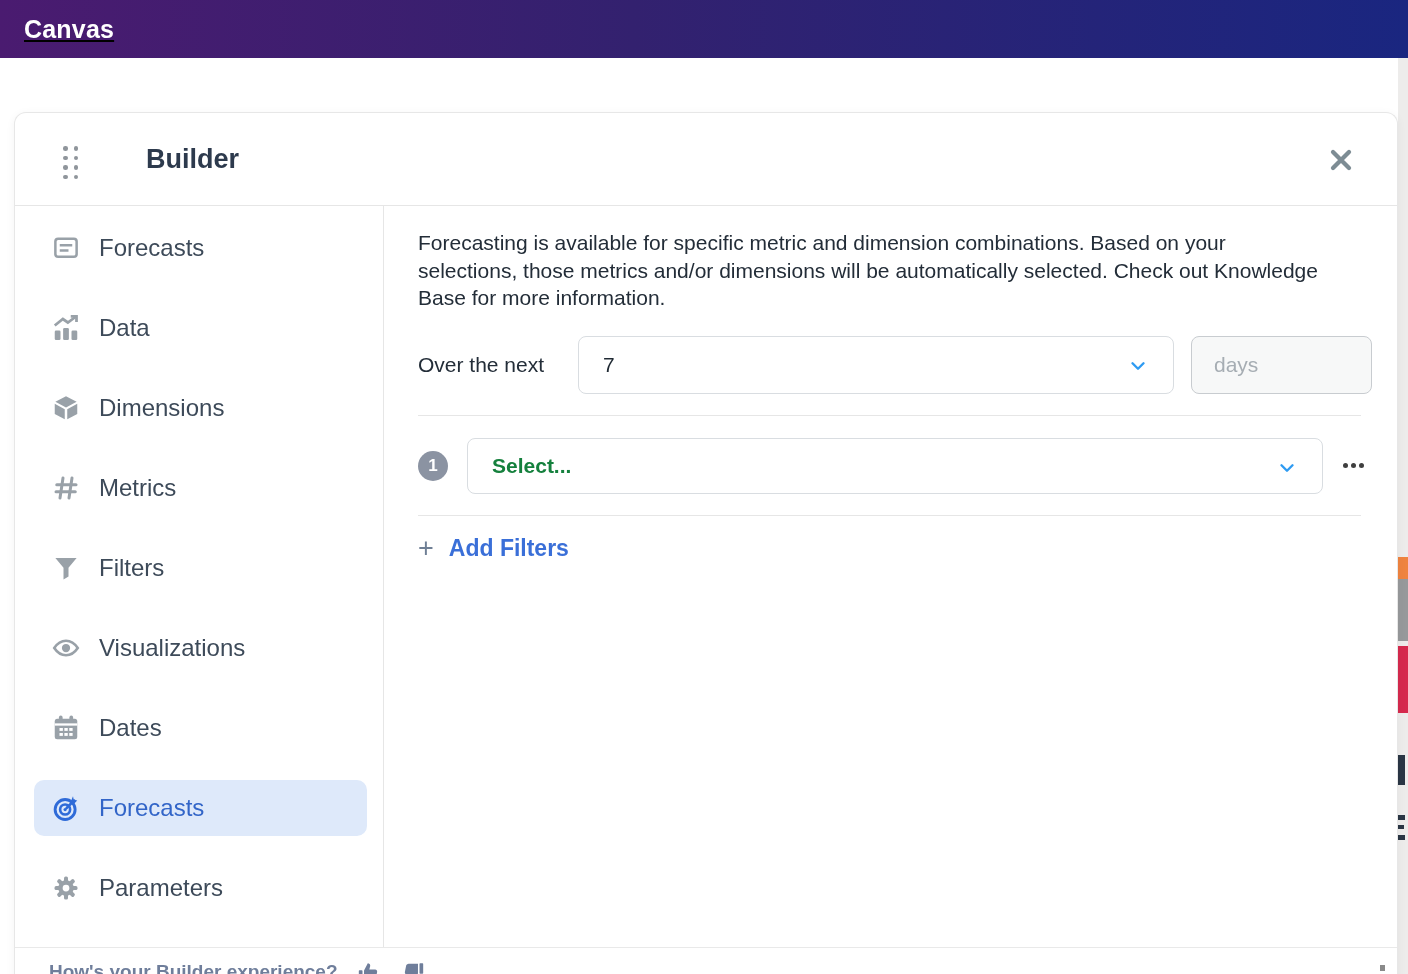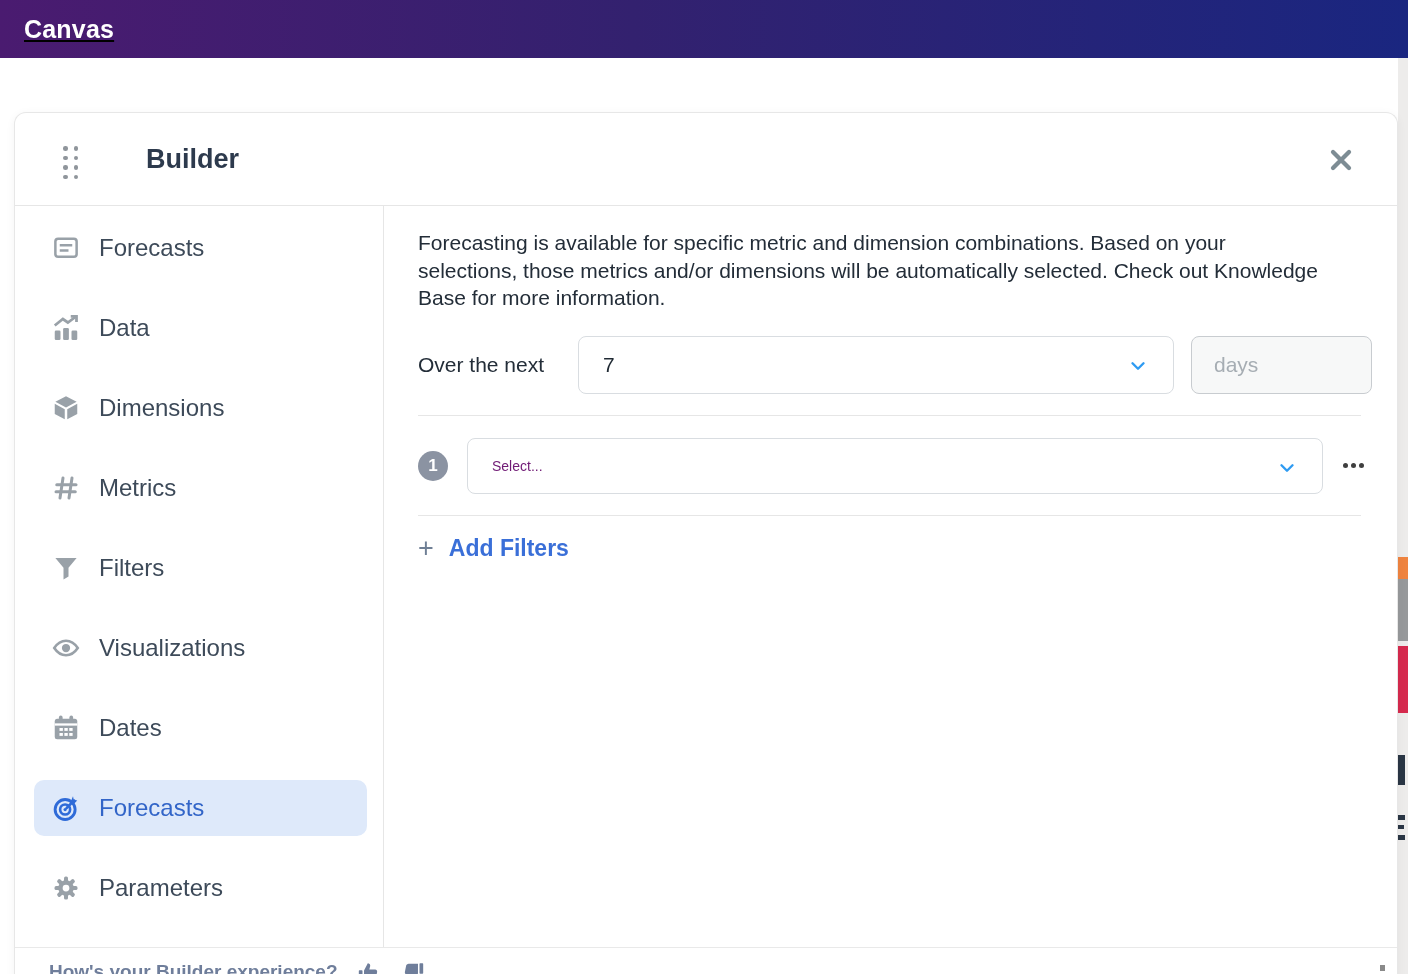--- a/index.html
+++ b/index.html
@@ -67,21 +67,21 @@
     padding-left:22px; }
   .unit-text { font-size:21px; color:#A6ADB3; }
 
   .h-div { height:1px; background:#E6E6E6; width:943px; margin-top:21px; }
 
   .forecast-row { margin-top:22px; display:flex; align-items:center; }
   .num-badge { width:30px; height:30px; border-radius:50%; background:#8B93A2; color:#fff;
     font-size:17px; font-weight:bold; display:flex; align-items:center; justify-content:center;
     flex:0 0 30px; }
   .select-metric { width:856px; height:56px; margin-left:19px; }
-  .placeholder { font-size:14px; color:#701a75; }
+  .placeholder { font-size:21px; color:#15803d;font-weight:bold; }
   .ellipsis-btn { margin-left:18px; display:flex; gap:3px; cursor:pointer; padding:6px 2px; }
   .ellipsis-btn i { width:5px; height:5px; border-radius:50%; background:#3F3F3F; }
 
   .add-row { margin-top:19px; display:flex; align-items:center; cursor:pointer; }
   .plus-glyph { font-size:27px; color:#6F7F95; line-height:22px; }
   .add-label { margin-left:15px; font-size:23px; font-weight:bold; color:#3A6FD8; }
 
   
   .modal-footer { flex:0 0 49px; border-top:1px solid #E9E9E9; position:relative;
     display:flex; align-items:center; padding-left:34px; }

